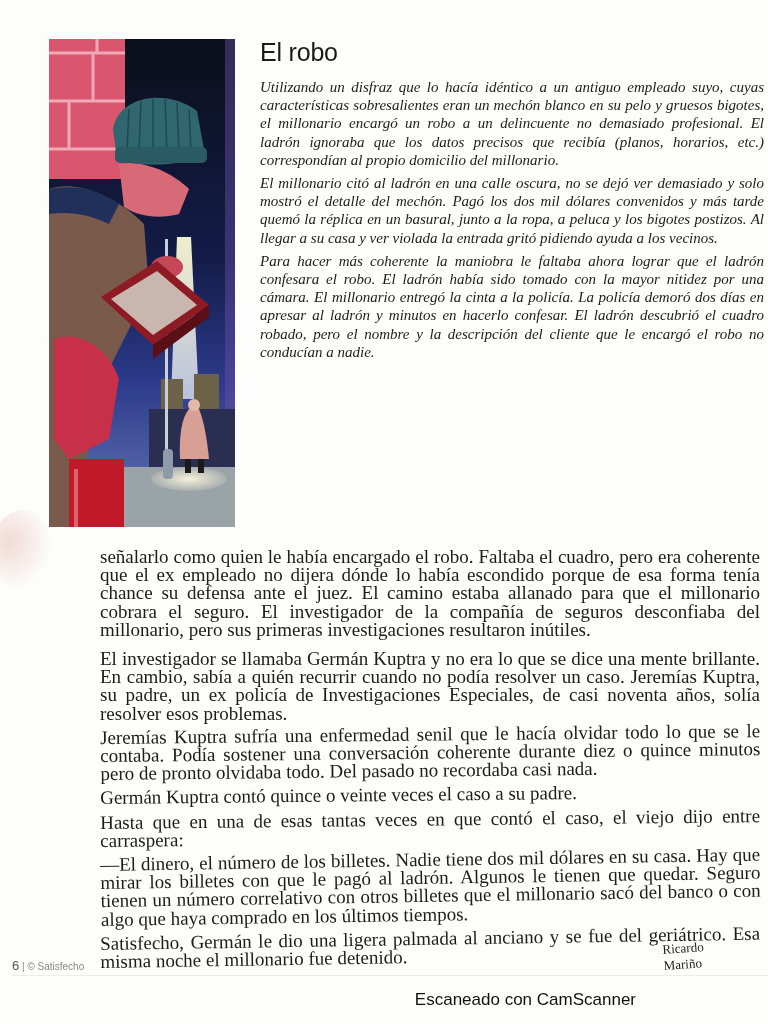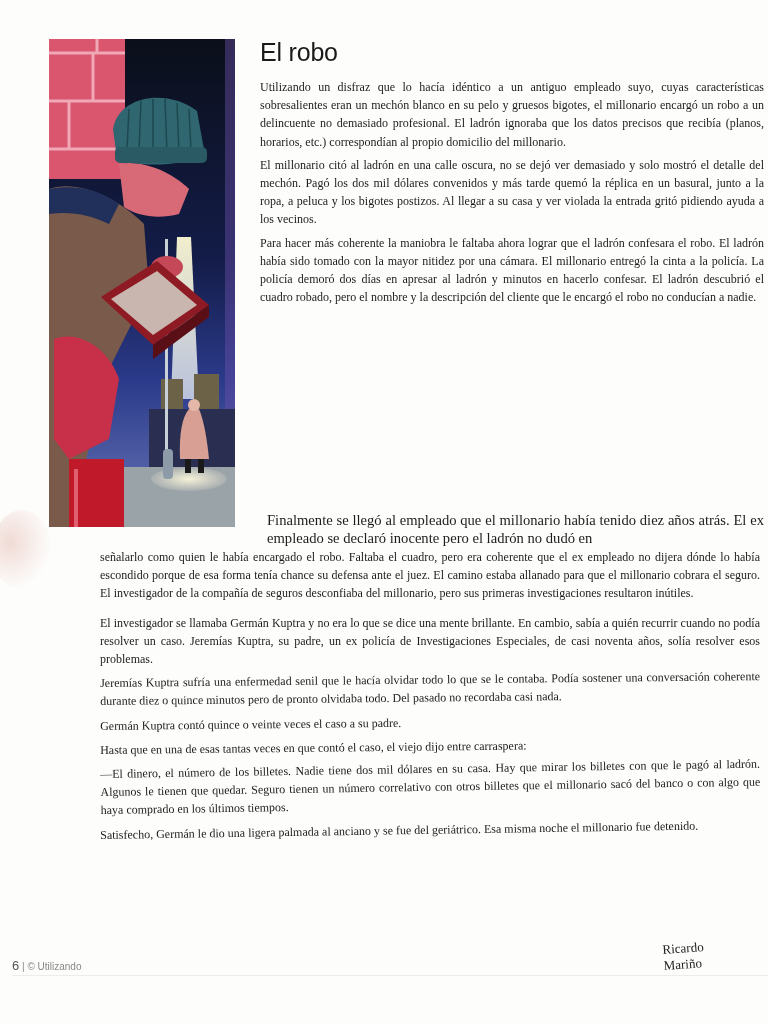--- a/index.html
+++ b/index.html
@@ -29,32 +29,32 @@
   
   .title {
     position: absolute; left: 248px; top: 38px;
     font-family: "Liberation Sans", "DejaVu Sans", sans-serif;
     font-size: 25px; font-weight: 400; color: #1a1a1a; letter-spacing: -0.2px;
   }
 
   
   .col-narrow {
     position: absolute; left: 248px; top: 78px; width: 504px;
-    font-size: 12px; line-height: 18.2px;
+    font-size: 15px; line-height: 18.2px; font-style: italic;
   }
   .col-narrow p { margin: 0 0 5px 0; text-align: justify; }
 
   
   .p-final-start {
     position: absolute; left: 255px; top: 511px; width: 497px;
     font-size: 14.6px; line-height: 18.2px; text-align: justify; margin: 0;
   }
   .col-wide {
     position: absolute; left: 88px; top: 548px; width: 660px;
-    font-size: 12px; line-height: 18.2px;
+    font-size: 19px; line-height: 18.2px;
   }
   .col-wide p { margin: 0 0 6px 0; text-align: justify; }
   .col-wide p.first { margin-bottom: 11px; }
   .col-wide p.tilt1 { transform: rotate(-0.6deg); transform-origin: left top; }
   .col-wide p.tilt2 { transform: rotate(-0.9deg); transform-origin: left top; }
 
   .author {
     position: absolute; left: 650px; top: 942px;
     font-size: 13px; transform: rotate(-4deg); transform-origin: left top;
     color: #222;
@@ -161,35 +161,35 @@
   </div>
 
   <div class="title">El robo</div>
 
   <div class="col-narrow">
     <p>Utilizando un disfraz que lo hacía idéntico a un antiguo empleado suyo, cuyas características sobresalientes eran un mechón blanco en su pelo y gruesos bigotes, el millonario encargó un robo a un delincuente no demasiado profesional. El ladrón ignoraba que los datos precisos que recibía (planos, horarios, etc.) correspondían al propio domicilio del millonario.</p>
     <p>El millonario citó al ladrón en una calle oscura, no se dejó ver demasiado y solo mostró el detalle del mechón. Pagó los dos mil dólares convenidos y más tarde quemó la réplica en un basural, junto a la ropa, a peluca y los bigotes postizos. Al llegar a su casa y ver violada la entrada gritó pidiendo ayuda a los vecinos.</p>
     <p>Para hacer más coherente la maniobra le faltaba ahora lograr que el ladrón confesara el robo. El ladrón había sido tomado con la mayor nitidez por una cámara. El millonario entregó la cinta a la policía. La policía demoró dos días en apresar al ladrón y minutos en hacerlo confesar. El ladrón descubrió el cuadro robado, pero el nombre y la descripción del cliente que le encargó el robo no conducían a nadie.</p>
   </div>
 
-  <p class="p-final-start">Finalmente se llegó al empleado que el millonario había tenido diez años atrás. El ex empleado se declaró inocente pero el ladrón no dudó en</p>
 
   <div class="col-wide">
     <p class="first">señalarlo como quien le había encargado el robo. Faltaba el cuadro, pero era coherente que el ex empleado no dijera dónde lo había escondido porque de esa forma tenía chance su defensa ante el juez. El camino estaba allanado para que el millonario cobrara el seguro. El investigador de la compañía de seguros desconfiaba del millonario, pero sus primeras investigaciones resultaron inútiles.</p>
     <p>El investigador se llamaba Germán Kuptra y no era lo que se dice una mente brillante. En cambio, sabía a quién recurrir cuando no podía resolver un caso. Jeremías Kuptra, su padre, un ex policía de Investigaciones Especiales, de casi noventa años, solía resolver esos problemas.</p>
     <p class="tilt1">Jeremías Kuptra sufría una enfermedad senil que le hacía olvidar todo lo que se le contaba. Podía sostener una conversación coherente durante diez o quince minutos pero de pronto olvidaba todo. Del pasado no recordaba casi nada.</p>
     <p class="tilt1">Germán Kuptra contó quince o veinte veces el caso a su padre.</p>
     <p class="tilt1">Hasta que en una de esas tantas veces en que contó el caso, el viejo dijo entre carraspera:</p>
     <p class="tilt2">—El dinero, el número de los billetes. Nadie tiene dos mil dólares en su casa. Hay que mirar los billetes con que le pagó al ladrón. Algunos le tienen que quedar. Seguro tienen un número correlativo con otros billetes que el millonario sacó del banco o con algo que haya comprado en los últimos tiempos.</p>
     <p class="tilt2">Satisfecho, Germán le dio una ligera palmada al anciano y se fue del geriátrico. Esa misma noche el millonario fue detenido.</p>
   </div>
 
   <div class="author">Ricardo Mariño</div>
 
   <div class="footer">
     <span class="num">6</span>
     <span> | </span>
-    <span>© Utilizando</span>
+    <span>© Satisfecho</span>
   </div>
 
   <div class="divider-line"></div>
 
+  <div class="scanner">Escaneado con CamScanner</div>
 </div>
 
 </body></html>

